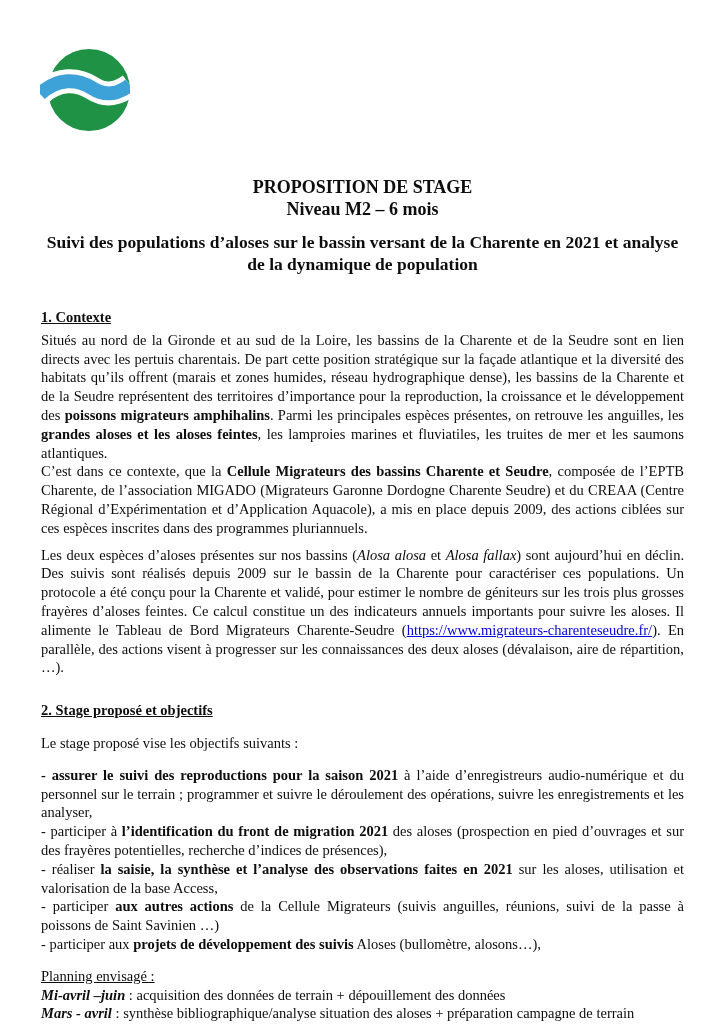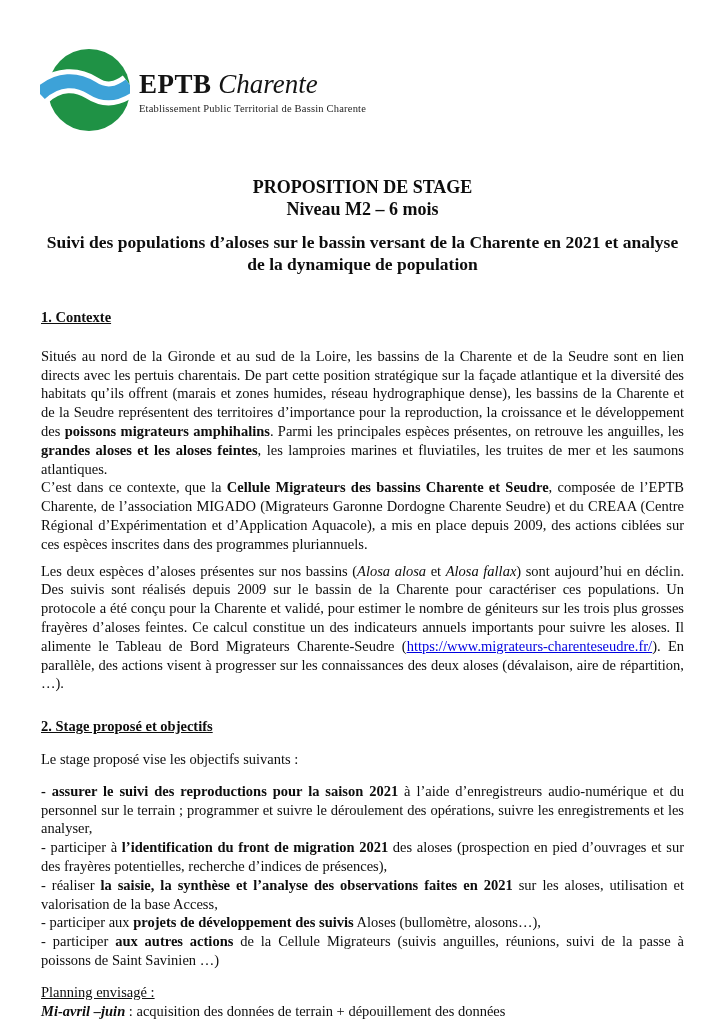--- a/index.html
+++ b/index.html
@@ -31,43 +31,39 @@
   .justify { text-align: justify; }
   .h-section { font-size: 14.5px; line-height: 18.8px; font-weight: bold; text-decoration: underline; }
   .underline { text-decoration: underline; }
 
   .b  { font-weight: bold; }
   .i  { font-style: italic; }
   .bi { font-weight: bold; font-style: italic; }
   a.link { text-decoration: underline; }
 
   .mt-h1       { margin-top: 33px; }
-  .mt-p1       { margin-top: 20px; }
+  .mt-p1       { margin-top: 4px; }
   .mt-p2       { margin-top: 8px; }
   .mt-h2       { margin-top: 24px; text-decoration: underline; }
   .mt-intro    { margin-top: 14px; }
   .mt-bullets  { margin-top: 13px; }
   .mt-planning { margin-top: 13px; }
 </style>
 </head>
 <body>
 
 <div class="page">
   <div class="content">
 
     <div class="logo">
       <svg class="logo-mark" width="90" height="82" viewBox="0 0 90 82" aria-hidden="true">
         <circle cx="49" cy="41" r="41" fill="#1f9245"></circle>
         <path d="M0 45 C18 28, 38 30, 52 39 C66 48, 78 45, 90 36" fill="none" stroke-width="24" stroke="#ffffff"></path>
         <path d="M0 45 C18 28, 38 30, 52 39 C66 48, 78 45, 90 36" fill="none" stroke-width="14" stroke="#3da2d8"></path>
       </svg>
-      <div class="logo-text">
-        <div class="brand"><span class="brand-bold">EPTB</span><span class="brand-italic"> Charente</span></div>
-        <div class="tagline">Etablissement Public Territorial de Bassin Charente</div>
-      </div>
     </div>
 
     <div class="title-block">
       <p>PROPOSITION DE STAGE</p>
       <p>Niveau M2 – 6 mois</p>
     </div>
 
     <p class="doc-subject">Suivi des populations d’aloses sur le bassin versant de la Charente en 2021 et analyse de la dynamique de population</p>
 
     <p class="h-section mt-h1">1. Contexte</p>
@@ -78,22 +74,22 @@
     <p class="body justify mt-p2"><span>Les deux espèces d’aloses présentes sur nos bassins (</span><span class="i">Alosa alosa</span><span> et </span><span class="i">Alosa fallax</span><span>) sont aujourd’hui en déclin. Des suivis sont réalisés depuis 2009 sur le bassin de la Charente pour caractériser ces populations. Un protocole a été conçu pour la Charente et validé, pour estimer le nombre de géniteurs sur les trois plus grosses frayères d’aloses feintes. Ce calcul constitue un des indicateurs annuels importants pour suivre les aloses. Il alimente le Tableau de Bord Migrateurs Charente-Seudre (</span><a href="#" class="link" style="color: rgb(0, 0, 224);">https://www.migrateurs-charenteseudre.fr/</a><span>). En parallèle, des actions visent à progresser sur les connaissances des deux aloses (dévalaison, aire de répartition, …).</span></p>
 
     <p class="h-section mt-h2">2. Stage proposé et objectifs</p>
 
     <p class="body mt-intro">Le stage proposé vise les objectifs suivants :</p>
 
     <div class="mt-bullets">
       <p class="body justify"><span class="b">- assurer le suivi des reproductions pour la saison 2021</span><span> à l’aide d’enregistreurs audio-numérique et du personnel sur le terrain ; programmer et suivre le déroulement des opérations, suivre les enregistrements et les analyser,</span></p>
       <p class="body justify"><span>- participer à </span><span class="b">l’identification du front de migration 2021</span><span> des aloses (prospection en pied d’ouvrages et sur des frayères potentielles, recherche d’indices de présences),</span></p>
       <p class="body justify"><span>- réaliser </span><span class="b">la saisie, la synthèse et l’analyse des observations faites en 2021</span><span> sur les aloses, utilisation et valorisation de la base Access,</span></p>
+      <p class="body justify"><span>- participer </span><span class="b">aux autres actions</span><span> de la Cellule Migrateurs (suivis anguilles, réunions, suivi de la passe à poissons de Saint Savinien …)</span></p>
       <p class="body justify"><span>- participer aux </span><span class="b">projets de développement des suivis</span><span> Aloses (bullomètre, alosons…),</span></p>
-      <p class="body justify"><span>- participer </span><span class="b">aux autres actions</span><span> de la Cellule Migrateurs (suivis anguilles, réunions, suivi de la passe à poissons de Saint Savinien …)</span></p>
     </div>
 
     <p class="body underline mt-planning">Planning envisagé :</p>
     <p class="body"><span class="bi">Mi-avril –juin</span><span> : acquisition des données de terrain + dépouillement des données</span></p>
     <p class="body"><span class="bi">Mars - avril</span><span> : synthèse bibliographique/analyse situation des aloses + préparation campagne de terrain</span></p>
 
   </div>
 </div>
 
 </body></html>

